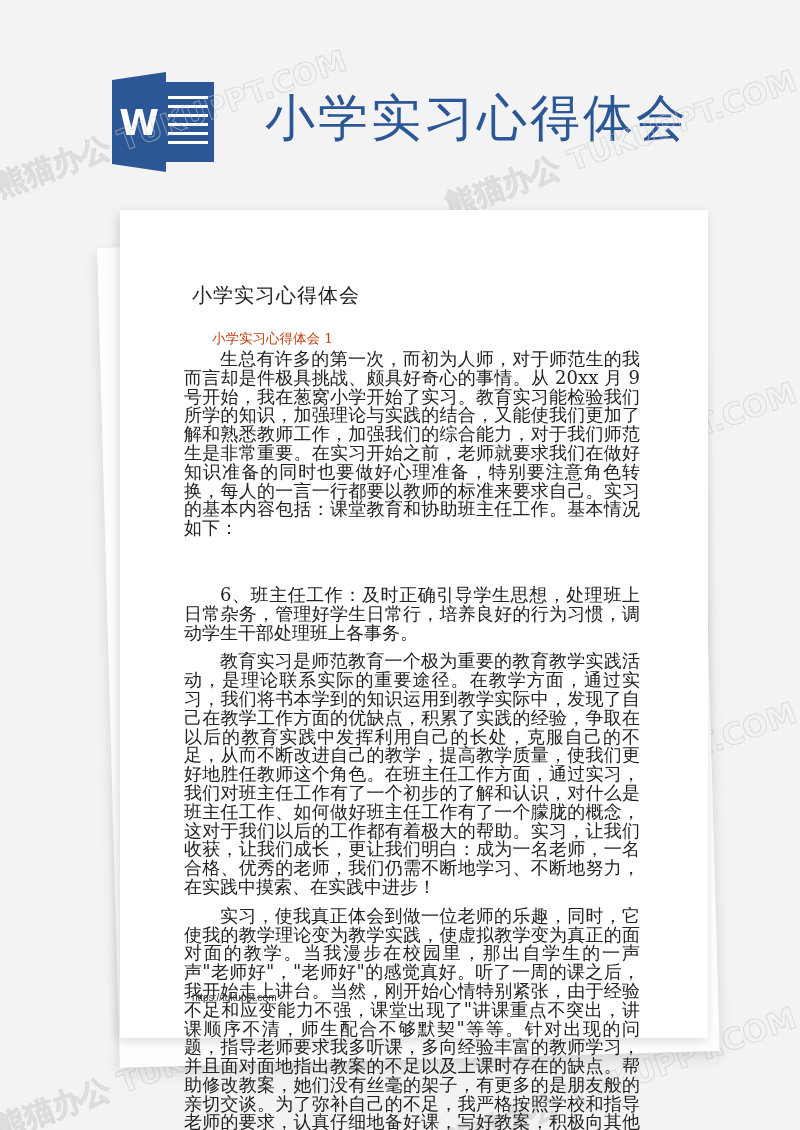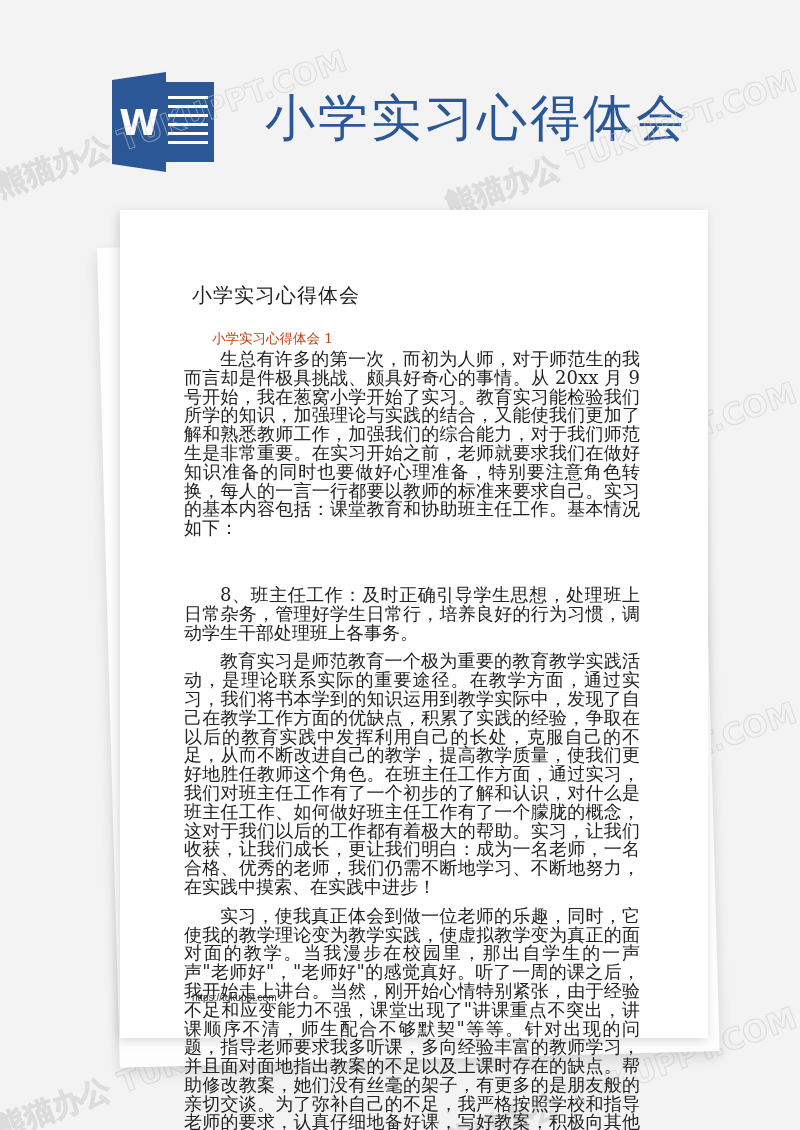--- a/index.html
+++ b/index.html
@@ -78,19 +78,19 @@
 <div class="watermark" style="left:440px;top:1125px;">熊猫办公 TUKUPPT.COM</div>
 
 <div class="paper-under"></div>
 
 <div class="paper">
   <div class="doc-title">小学实习心得体会</div>
   <div class="doc-subtitle">小学实习心得体会 1</div>
   <div class="body-text">
     <p style="margin-top:0;">生总有许多的第一次，而初为人师，对于师范生的我而言却是件极具挑战、颇具好奇心的事情。从 20xx 月 9 号开始，我在葱窝小学开始了实习。教育实习能检验我们所学的知识，加强理论与实践的结合，又能使我们更加了解和熟悉教师工作，加强我们的综合能力，对于我们师范生是非常重要。在实习开始之前，老师就要求我们在做好知识准备的同时也要做好心理准备，特别要注意角色转换，每人的一言一行都要以教师的标准来要求自己。实习的基本内容包括：课堂教育和协助班主任工作。基本情况如下：</p>
     <p class="spacer"></p>
-    <p>8、班主任工作：及时正确引导学生思想，处理班上日常杂务，管理好学生日常行，培养良好的行为习惯，调动学生干部处理班上各事务。</p>
+    <p>6、班主任工作：及时正确引导学生思想，处理班上日常杂务，管理好学生日常行，培养良好的行为习惯，调动学生干部处理班上各事务。</p>
     <p>教育实习是师范教育一个极为重要的教育教学实践活动，是理论联系实际的重要途径。在教学方面，通过实习，我们将书本学到的知识运用到教学实际中，发现了自己在教学工作方面的优缺点，积累了实践的经验，争取在以后的教育实践中发挥利用自己的长处，克服自己的不足，从而不断改进自己的教学，提高教学质量，使我们更好地胜任教师这个角色。在班主任工作方面，通过实习，我们对班主任工作有了一个初步的了解和认识，对什么是班主任工作、如何做好班主任工作有了一个朦胧的概念，这对于我们以后的工作都有着极大的帮助。实习，让我们收获，让我们成长，更让我们明白：成为一名老师，一名合格、优秀的老师，我们仍需不断地学习、不断地努力，在实践中摸索、在实践中进步！</p>
     <p>实习，使我真正体会到做一位老师的乐趣，同时，它使我的教学理论变为教学实践，使虚拟教学变为真正的面对面的教学。当我漫步在校园里，那出自学生的一声声"老师好"，"老师好"的感觉真好。听了一周的课之后，我开始走上讲台。当然，刚开始心情特别紧张，由于经验不足和应变能力不强，课堂出现了"讲课重点不突出，讲课顺序不清，师生配合不够默契"等等。针对出现的问题，指导老师要求我多听课，多向经验丰富的教师学习，并且面对面地指出教案的不足以及上课时存在的缺点。帮助修改教案，她们没有丝毫的架子，有更多的是朋友般的亲切交谈。为了弥补自己的不足，我严格按照学校和指导老师的要求，认真仔细地备好课，写好教案，积极向其他同学和老师学习，多多向人请教，把握好每次上课的机会，锻炼和培养自己的授课能力。</p>
     <p>在上课的过程中，我遇到了许多困难：譬如学生的不配合就常常令我痛心</p>
   </div>
   <div class="footer-url">https://tukuppt.com</div>
 </div>
 
 </body></html>

